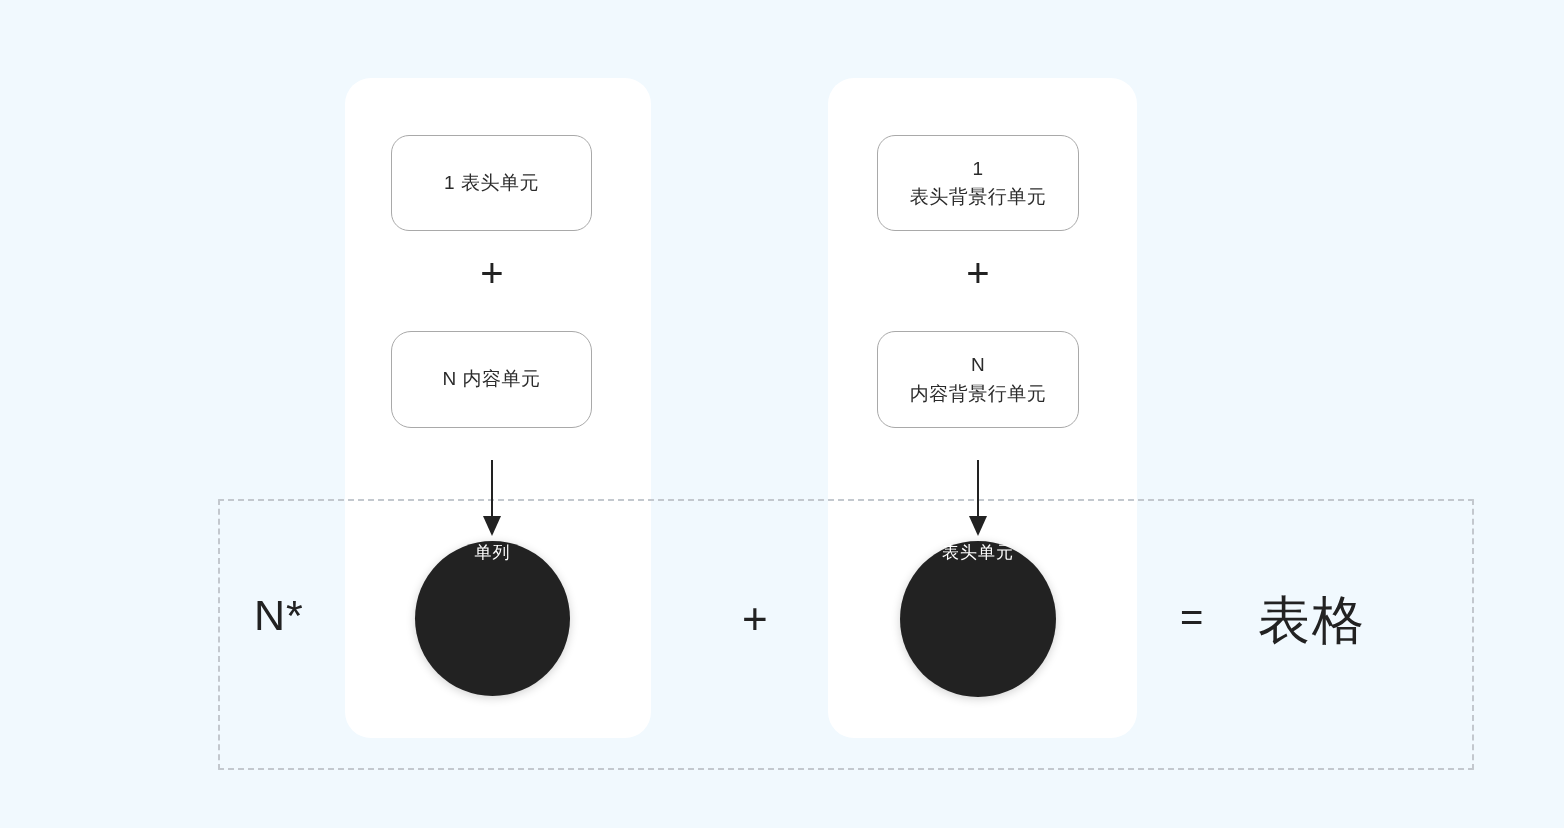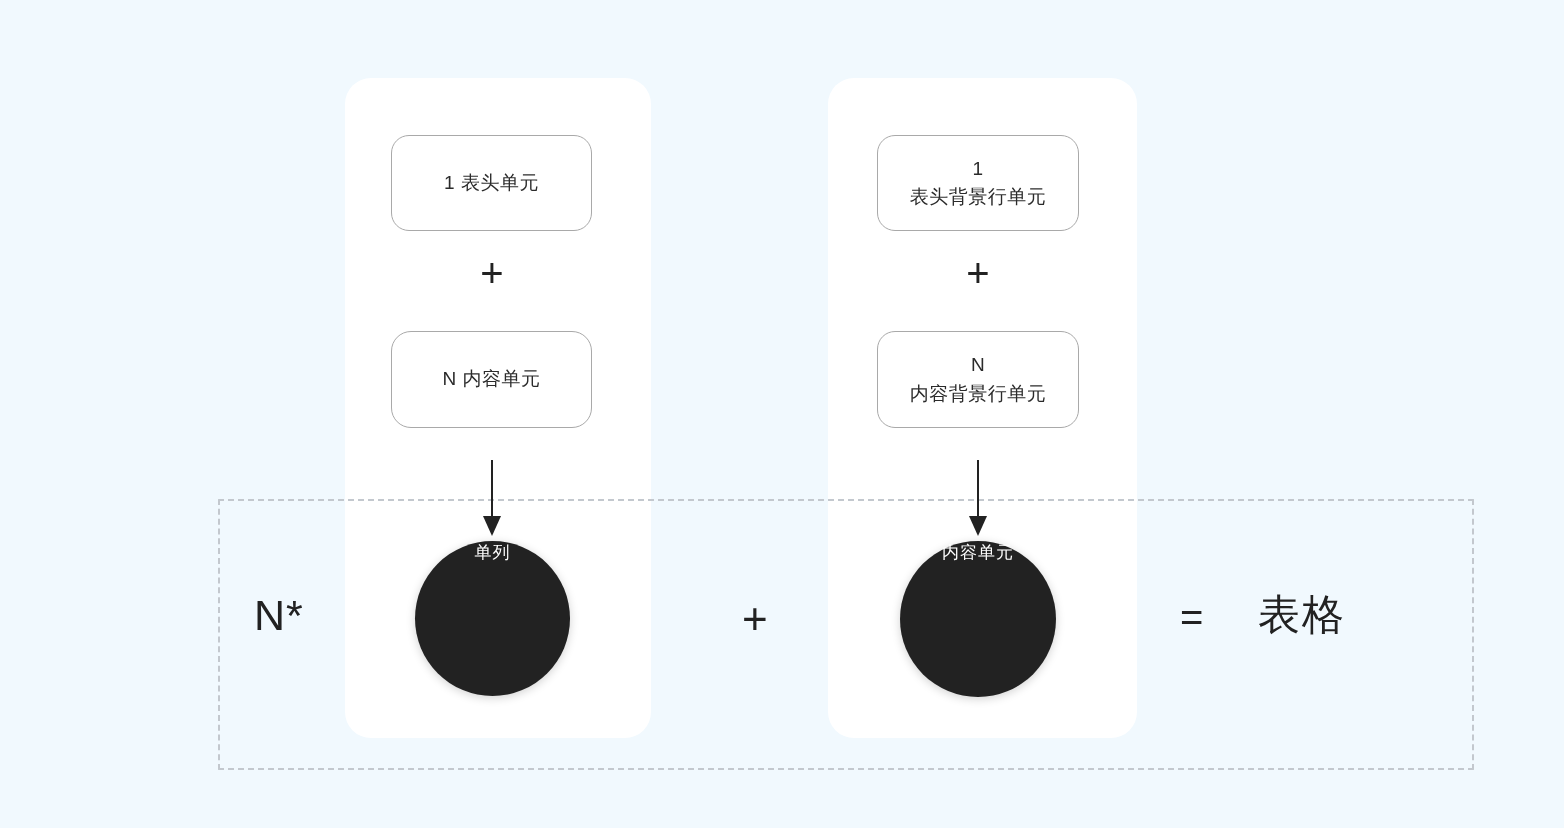--- a/index.html
+++ b/index.html
@@ -114,21 +114,21 @@
   #eq-plus {
     left: 742px; top: 589px;
     font-size: 44px;
   }
   #eq-equals {
     left: 1180px; top: 589px;
     font-size: 40px;
   }
   #eq-result {
     left: 1258px; top: 586px;
-    font-size: 42px;
+    font-size: 52px;
     letter-spacing: 2px;
   }
 </style>
 </head>
 <body>
 
 <div id="stage">
 
   <div class="panel-card" id="panel-column"></div>
   <div class="panel-card" id="panel-bg"></div>
@@ -165,21 +165,21 @@
     <span class="cell-text">N
 内容背景行单元</span>
   </div>
 
   <svg class="arrow-svg" id="arrow-bg" width="40" height="80">
     <line x1="20" y1="2" x2="20" y2="62" stroke="#222222" stroke-width="2"></line>
     <polygon points="20,78 11,58 29,58" fill="#222222"></polygon>
   </svg>
 
   <div class="token-circle" id="circle-table-bg">
-    <span>内容单元</span>
+    <span>表头单元</span>
   </div>
 
   <div class="eq-item" id="eq-multiplier">N*</div>
 
   <div class="eq-item" id="eq-plus">+</div>
 
   <div class="eq-item" id="eq-equals">=</div>
 
   <div class="eq-item" id="eq-result">表格</div>
 

